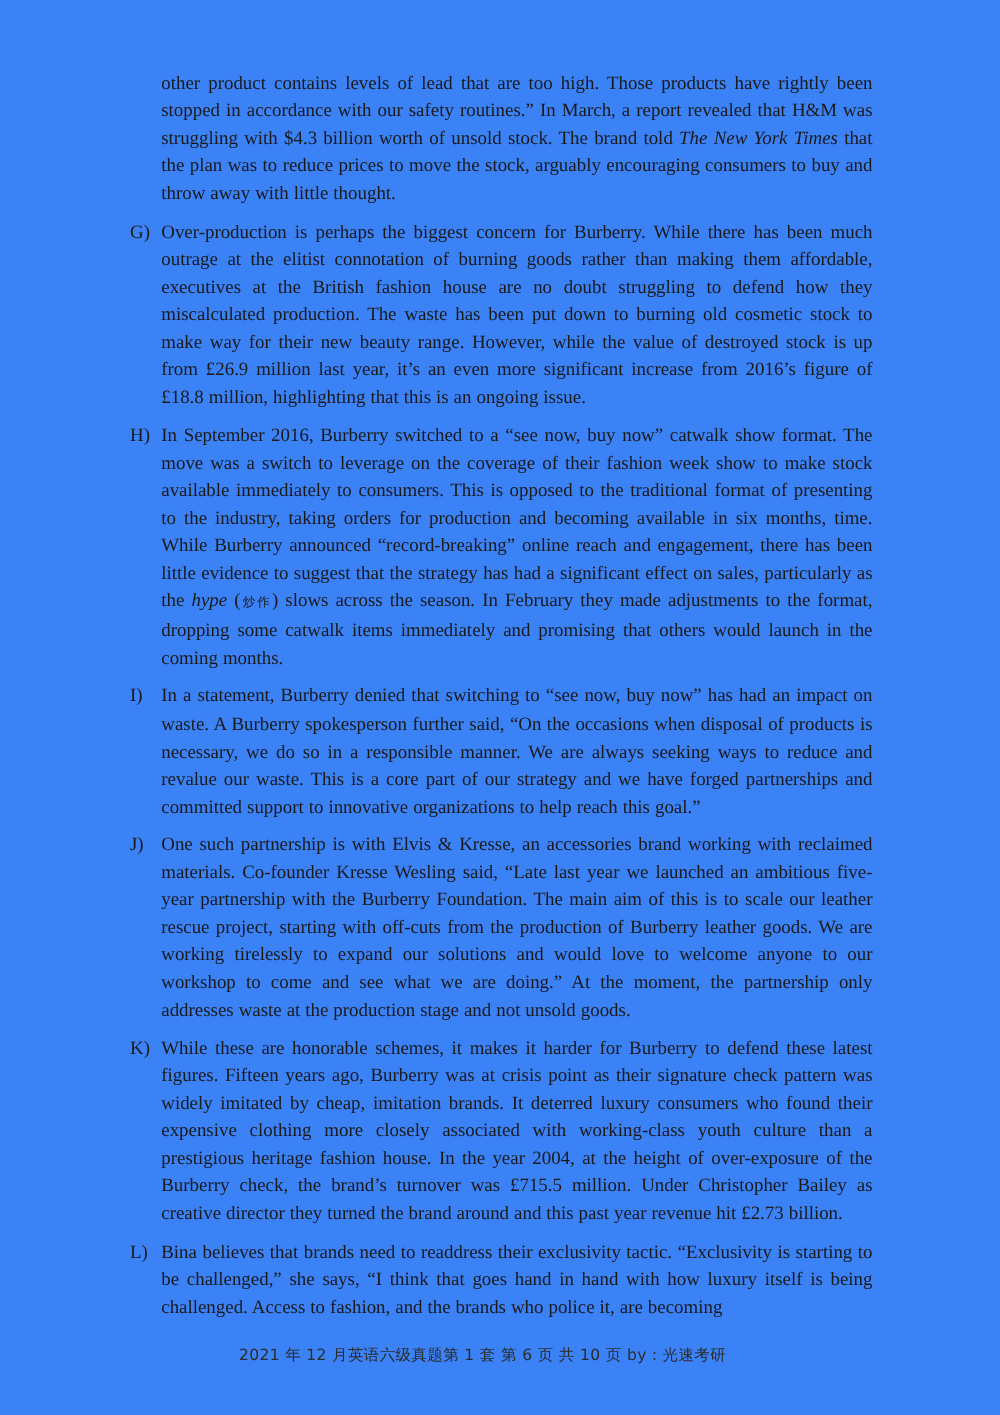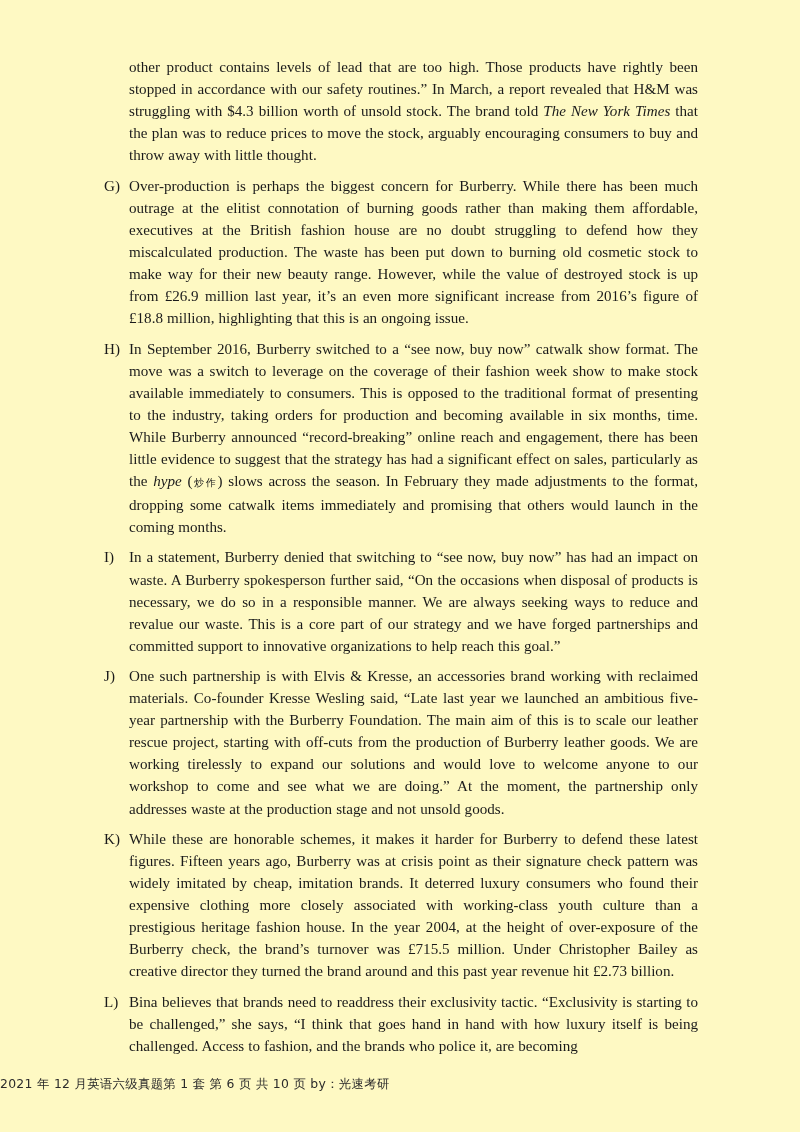--- a/index.html
+++ b/index.html
@@ -15,21 +15,21 @@
     color: #1a1a1a;
     overflow: hidden;
   }
 
   #page {
     position: absolute;
     left: 0;
     top: 0;
     width: 800px;
     height: 1132px;
-    background: #fef9c3;
+    background: #3b82f6;
   }
 
   #content {
     position: absolute;
     left: 104px;
     top: 56px;
     width: 594px;
   }
 
   .para {
@@ -72,20 +72,21 @@
     font-family: "DejaVu Sans", sans-serif;
     font-size: 10px;
     font-style: normal;
   }
 
   #footer {
     position: absolute;
     left: 0;
     top: 1076px;
     width: 772px;
+    text-align: center;
     font-size: 12.4px;
     line-height: 16px;
     color: #2b2b2b;
     font-family: "DejaVu Sans", sans-serif;
     letter-spacing: 0.3px;
   }
 </style>
 </head>
 <body>
 

